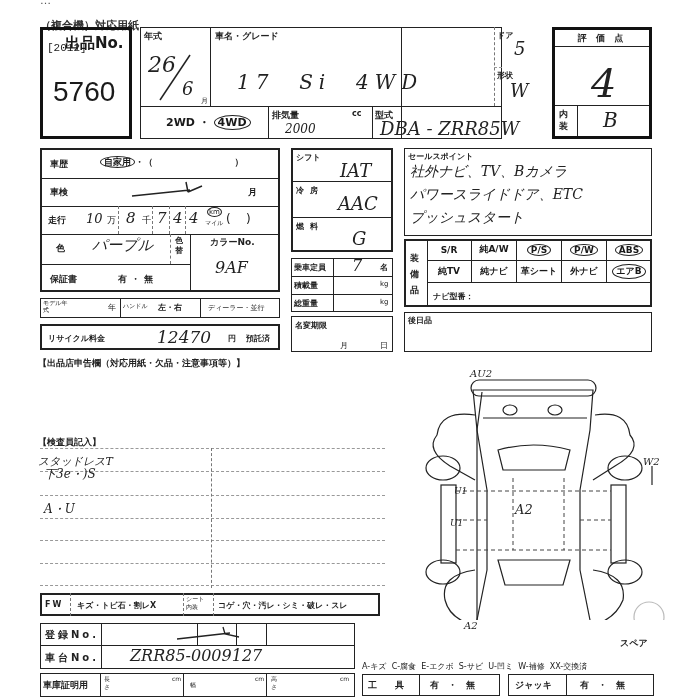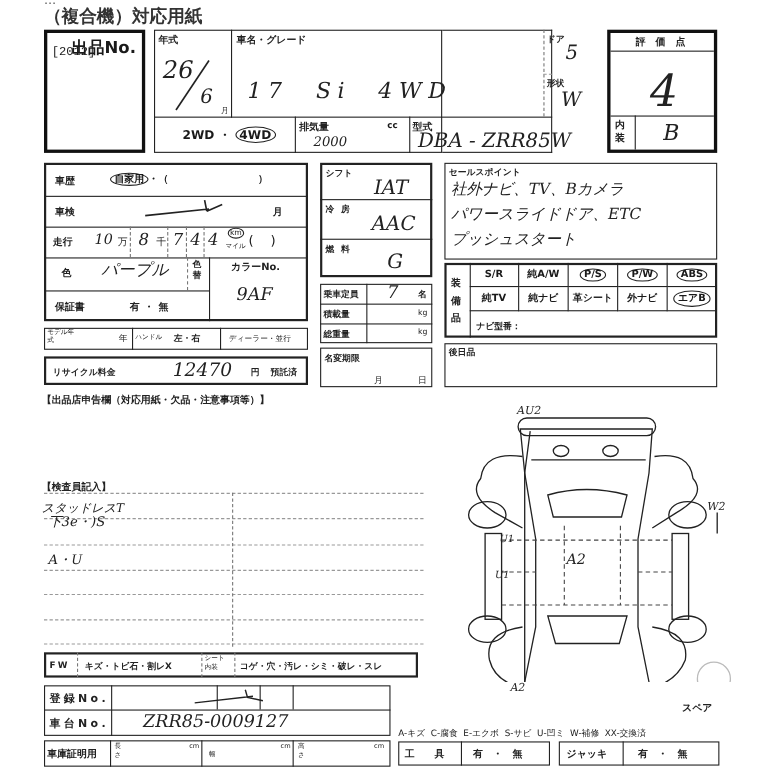--- a/index.html
+++ b/index.html
@@ -13,46 +13,47 @@
 .vl{position:absolute;border-left:1.5px solid #222}
 .dl{position:absolute;border-left:1px dashed #777}
 .dh{position:absolute;border-top:1px dashed #999}
 .circ{border:1.5px solid #222;border-radius:50%;padding:0 3px}
 .eq{position:absolute;font-size:9px;font-weight:bold;text-align:center;display:flex;align-items:center;justify-content:center;border-right:1.5px solid #222;border-bottom:1.5px solid #222}
 </style>
 </head>
 <body>
 
 <div class="abs" style="left:40px;top:-6px;font-size:11px;color:#555">…</div>
-<div class="abs" style="left:40px;top:5px;font-size:16px;font-weight:bold;color:#333">（複合機）対応用紙</div>
+<div class="abs" style="left:40px;top:18px;font-size:11px;font-weight:bold;color:#333">（複合機）対応用紙</div>
 
 <div class="box thick" style="left:40px;top:27px;width:92px;height:112px">
   <div class="abs" style="left:22px;top:4px;font-size:15px;font-weight:bold">出品No.</div>
   <div class="abs" style="left:4px;top:12px;font-size:11px;font-family:'Liberation Mono',monospace">[2012]</div>
+  <div class="abs" style="left:10px;top:46px;font-size:28px;font-family:'Liberation Sans',sans-serif">5760</div>
 </div>
 
 <div class="box" style="left:140px;top:27px;width:262px;height:112px"></div>
 <div class="box" style="left:402px;top:27px;width:100px;height:112px;border-left:none"></div>
 <div class="vl" style="left:210px;top:27px;height:80px"></div>
 <div class="hl" style="left:140px;top:106px;width:362px"></div>
 <div class="vl" style="left:268px;top:106px;height:33px"></div>
 <div class="vl" style="left:372px;top:106px;height:33px"></div>
 <div class="dl" style="left:494px;top:27px;height:79px"></div>
 <div class="dh" style="left:494px;top:67px;width:8px"></div>
 
 <div class="abs lbl" style="left:144px;top:30px">年式</div>
 <div class="abs hw" style="left:148px;top:52px;font-size:22px">26</div>
 <div class="abs hw" style="left:182px;top:78px;font-size:18px">6</div>
 <div class="abs" style="left:201px;top:96px;font-size:7px">月</div>
 <svg class="abs" style="left:150px;top:50px" width="50" height="55">
     <line x1="40" y1="5" x2="10" y2="50" stroke="#222" stroke-width="1.5"></line>
   </svg>
 
 <div class="abs lbl" style="left:215px;top:30px">車名・グレード</div>
-<div class="abs hw" style="left:225px;top:70px;font-size:20px;letter-spacing:6px;white-space:pre">17  Si  4WD</div>
+<div class="abs hw" style="left:237px;top:70px;font-size:20px;letter-spacing:6px;white-space:pre">17  Si  4WD</div>
 
 <div class="abs lbl" style="left:497px;top:30px;font-size:8px">ドア</div>
 <div class="abs hw" style="left:514px;top:38px;font-size:18px">5</div>
 <div class="abs lbl" style="left:497px;top:70px;font-size:8px">形状</div>
 <div class="abs hw" style="left:510px;top:80px;font-size:18px">W</div>
 
 <div class="abs" style="left:166px;top:115px;font-size:11px;font-weight:bold">
   <span>2WD</span>
   <span>・</span>
   <span class="circ">4WD</span>

